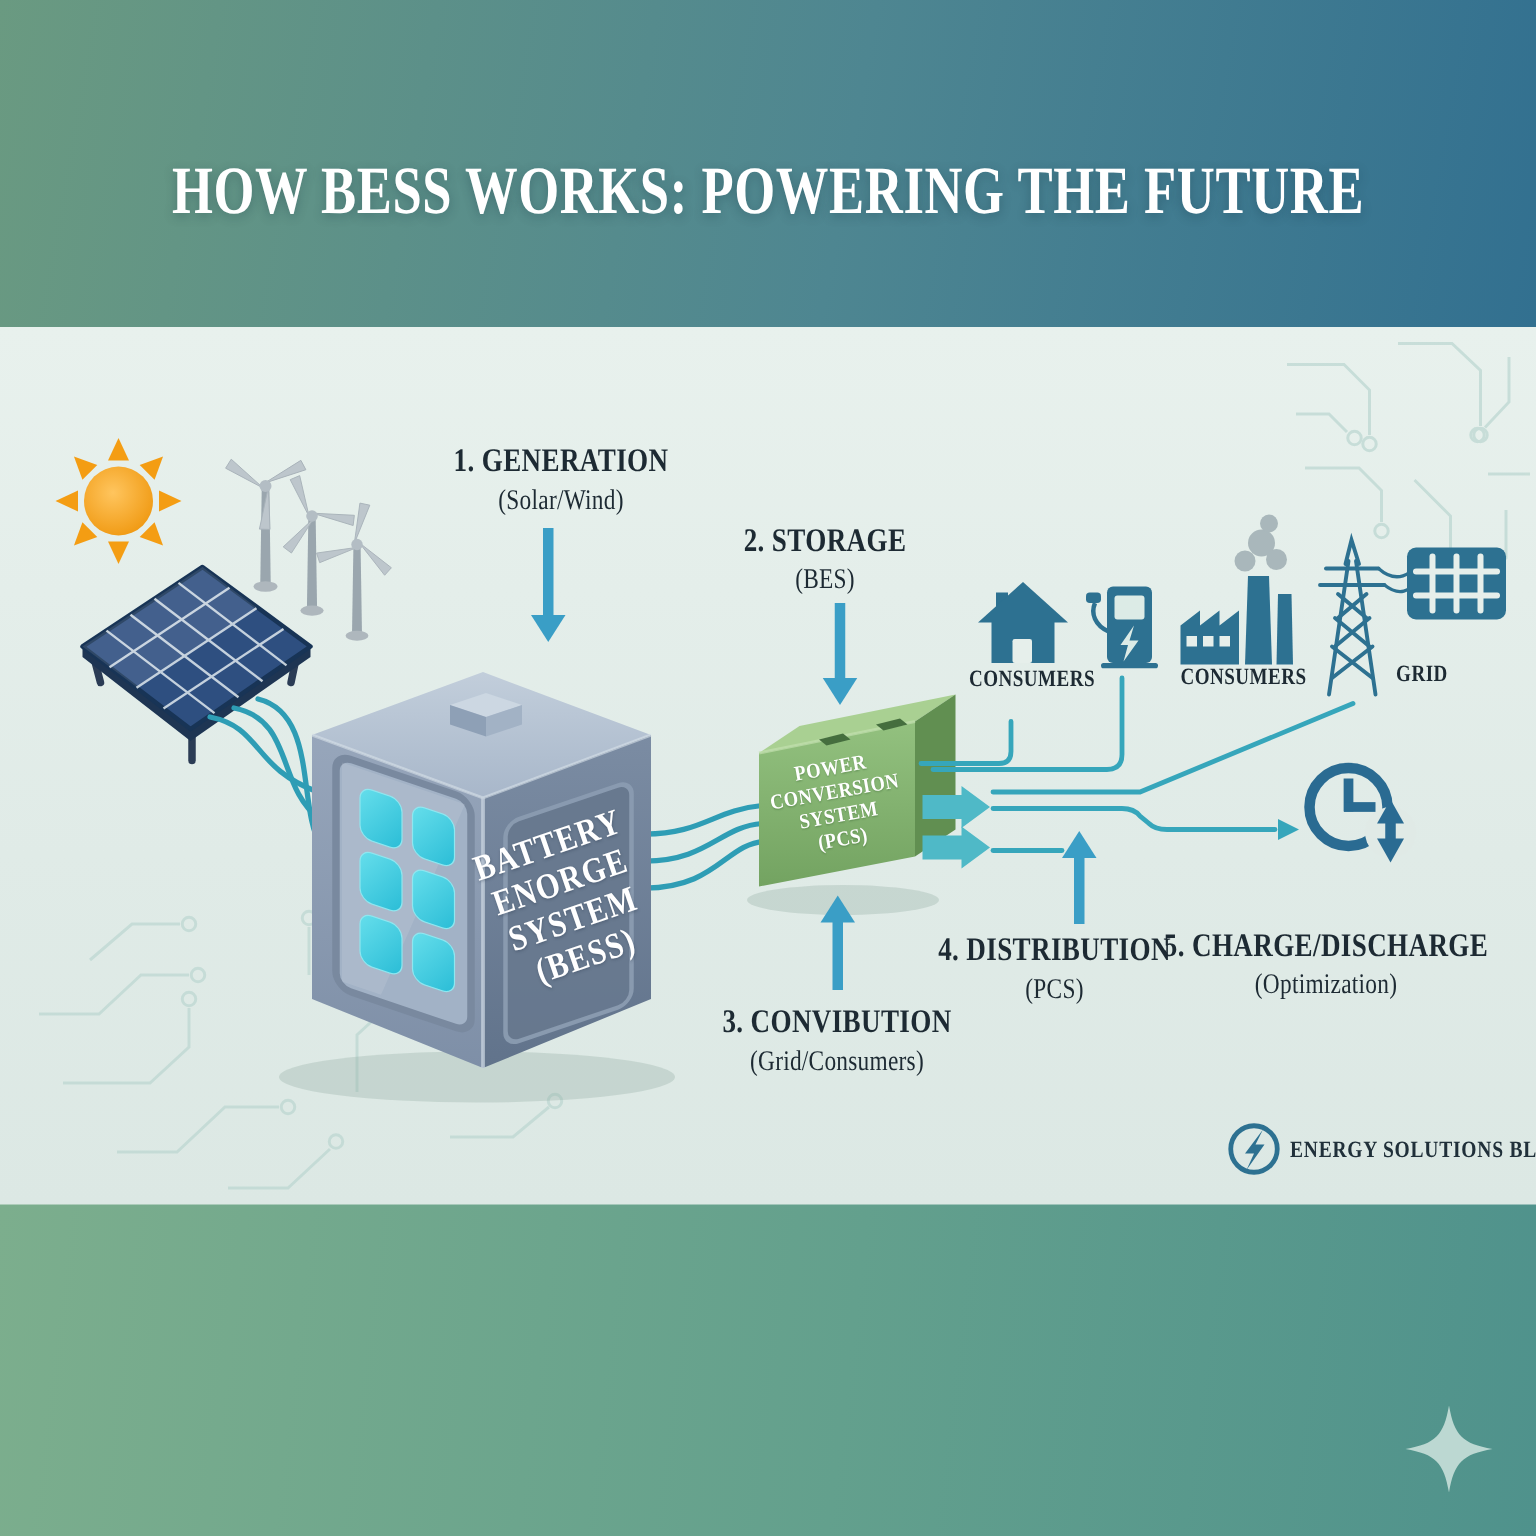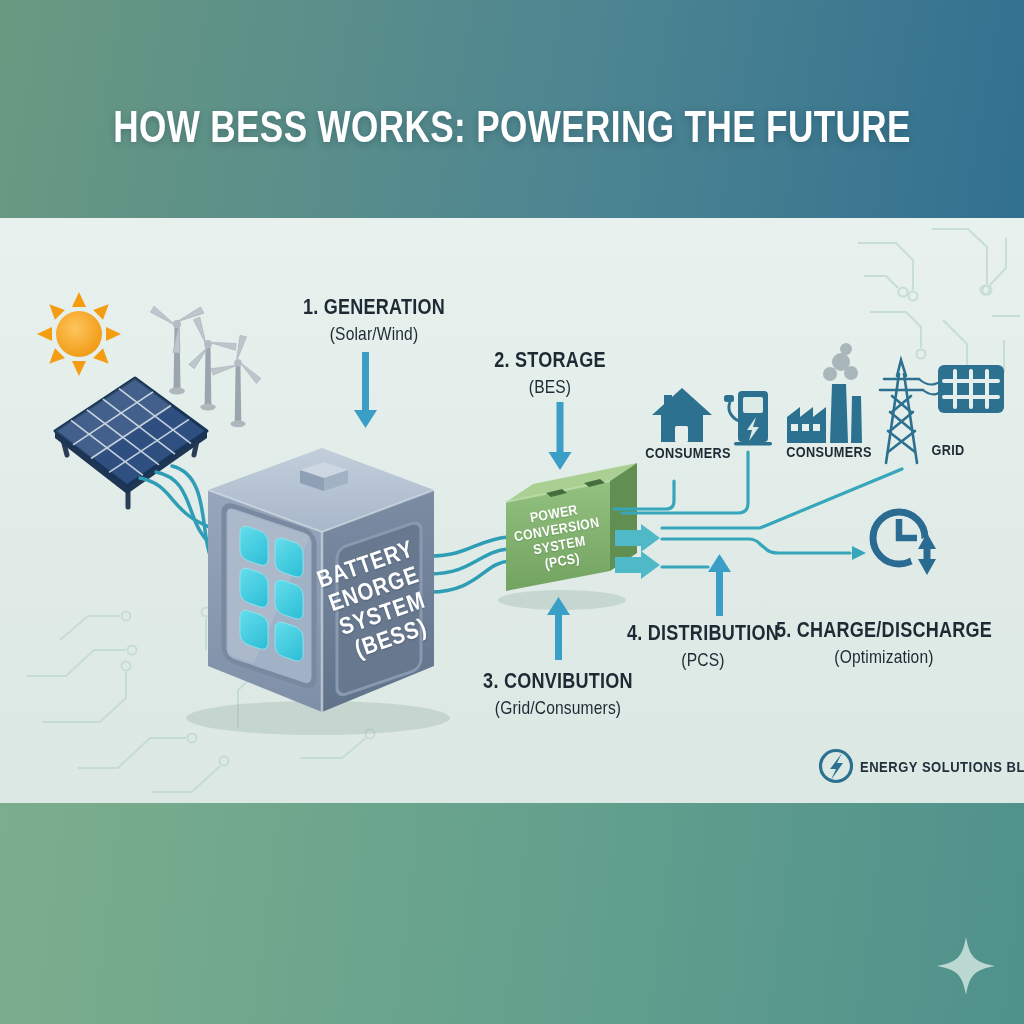--- a/index.html
+++ b/index.html
@@ -1,18 +1,18 @@
 <!DOCTYPE html>
 <html><head>
 <meta charset="utf-8">
 <style>
   html,body{margin:0;padding:0;background:#888;}
   #canvas{
     position:relative;width:1024px;height:1024px;overflow:hidden;
-    font-family:Liberation Sans, sans-serif;background:#e2ece8;
+    font-family:Liberation Serif, serif;background:#e2ece8;
   }
   .abs{position:absolute;}
   .band-top{top:0;left:0;width:1024px;height:218px;
     background:linear-gradient(100deg,#6a9a81 0%,#4e8691 55%,#327090 100%);}
   .band-main{top:218px;left:0;width:1024px;height:585px;
     background:linear-gradient(180deg,#e8f1ed 0%,#e0ebe7 60%,#dce8e4 100%);}
   .band-bottom{top:803px;left:0;width:1024px;height:221px;
     background:linear-gradient(97deg,#7cae8d 0%,#63a08d 55%,#4f928c 100%);}
   svg.diagram{top:0;left:0;width:1024px;height:1024px;}
   .title{

